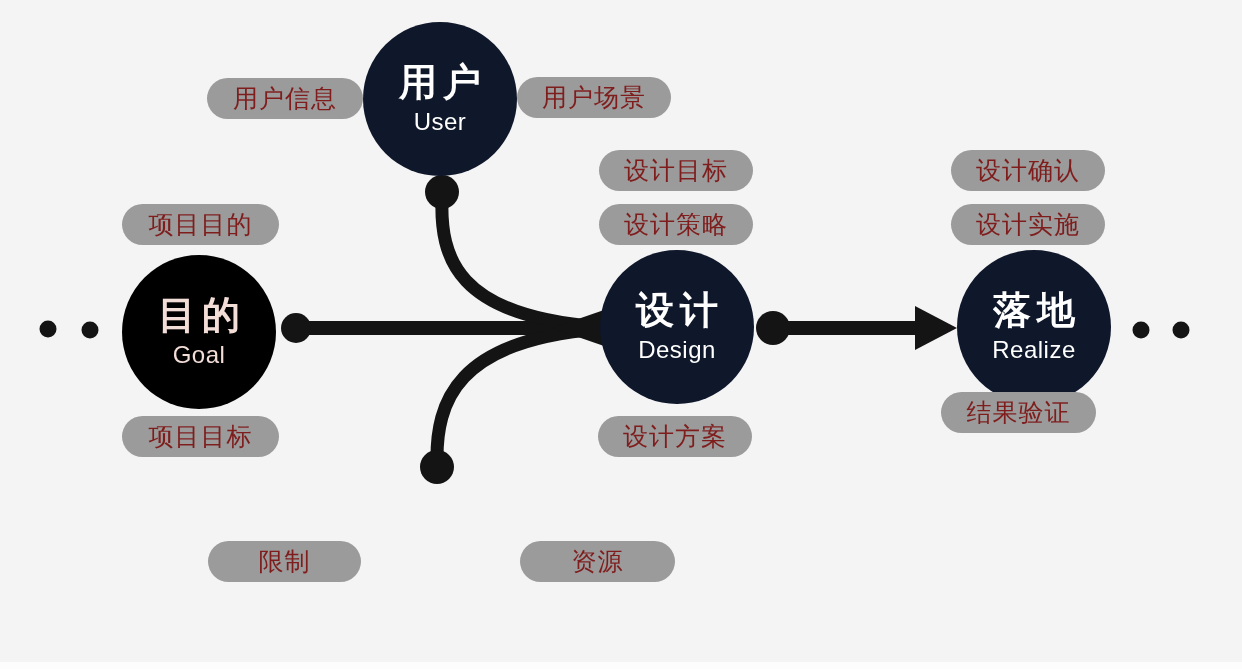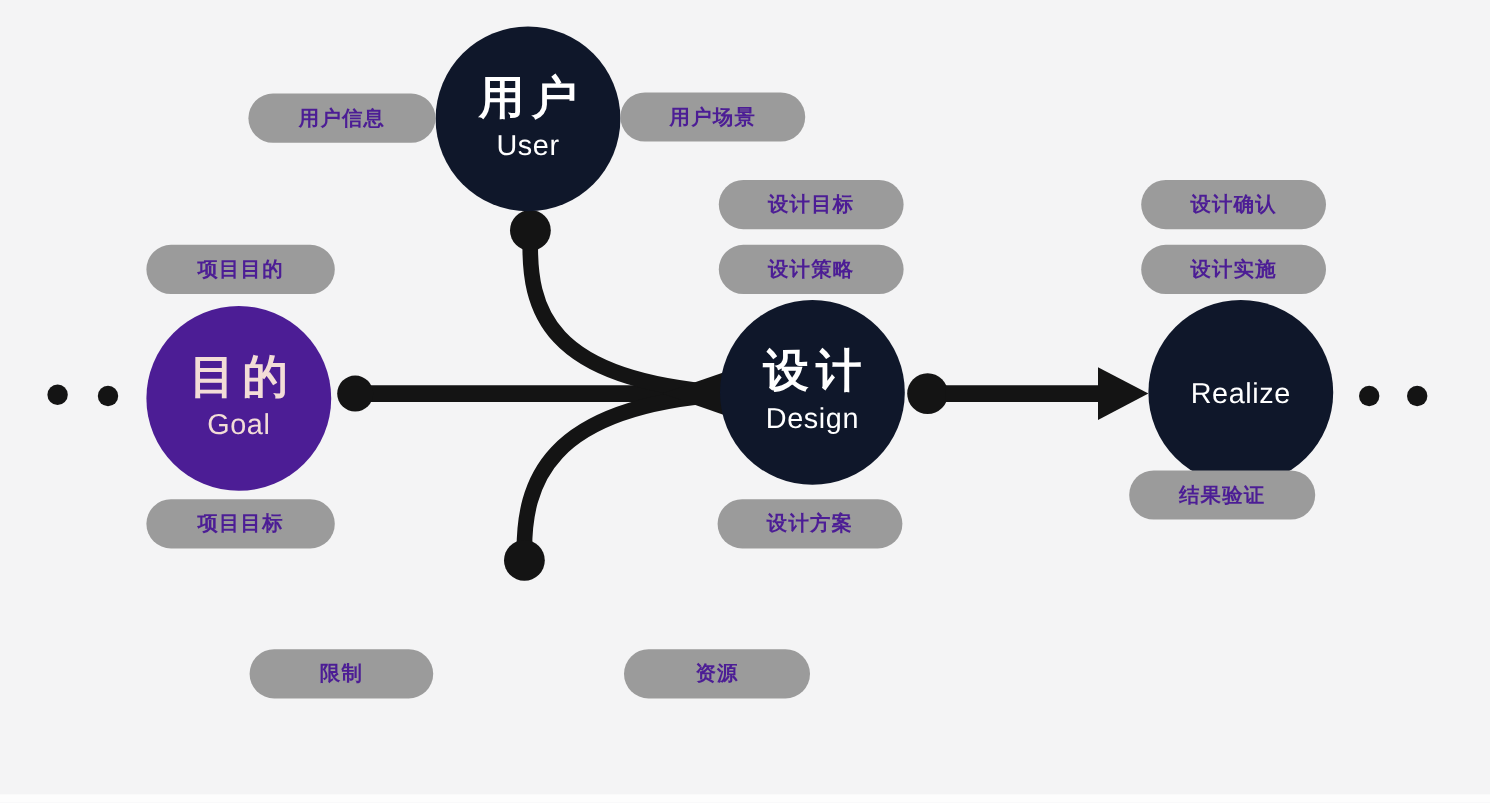--- a/index.html
+++ b/index.html
@@ -16,35 +16,35 @@
   .connectors{
     position:absolute;left:0;top:0;width:1242px;height:669px;
   }
   .node{
     position:absolute;
     border-radius:50%;
     display:flex;flex-direction:column;align-items:center;justify-content:center;
     text-align:center;
   }
   .node-black{background:#0f172a;color:#ffffff;}
-  .node-red{background:#4c1d95;color:#f3ddd7;}
+  .node-red{background:#000000;color:#f3ddd7;}
   .node .zh{
     font-size:38px;font-weight:700;letter-spacing:6px;line-height:1.1;
     text-indent:6px;
   }
   .node .en{
     font-size:24px;font-weight:400;letter-spacing:0.5px;margin-top:4px;
   }
   .pill{
     position:absolute;
     height:41px;
     background:#9b9b9b;
     border-radius:21px;
-    color:#4c1d95;
-    font-size:17px;font-weight:700;letter-spacing:1px;
+    color:#7f1d1d;
+    font-size:25px;font-weight:400;letter-spacing:1px;
     display:flex;align-items:center;justify-content:center;
     line-height:1;
   }
   .bottom-strip{
     position:absolute;left:0;bottom:0;width:100%;height:7px;background:#fdfdfd;
   }
 </style>
 </head>
 <body>
 
@@ -85,20 +85,21 @@
     <div class="en">User</div>
   </div>
 
   <div class="node node-black" style="left:600px;top:250px;width:154px;height:154px;">
     <div class="zh">设计</div>
     <div class="en">Design</div>
   </div>
 
 
   <div class="node node-black" style="left:957px;top:250px;width:154px;height:154px;">
+    <div class="zh">落地</div>
     <div class="en">Realize</div>
   </div>
 
   <div class="pill" style="left:122px;top:204px;width:157px;">项目目的</div>
   <div class="pill" style="left:122px;top:416px;width:157px;">项目目标</div>
 
   <div class="pill" style="left:207px;top:78px;width:156px;">用户信息</div>
   <div class="pill" style="left:517px;top:77px;width:154px;">用户场景</div>
 
   <div class="pill" style="left:599px;top:150px;width:154px;">设计目标</div>

